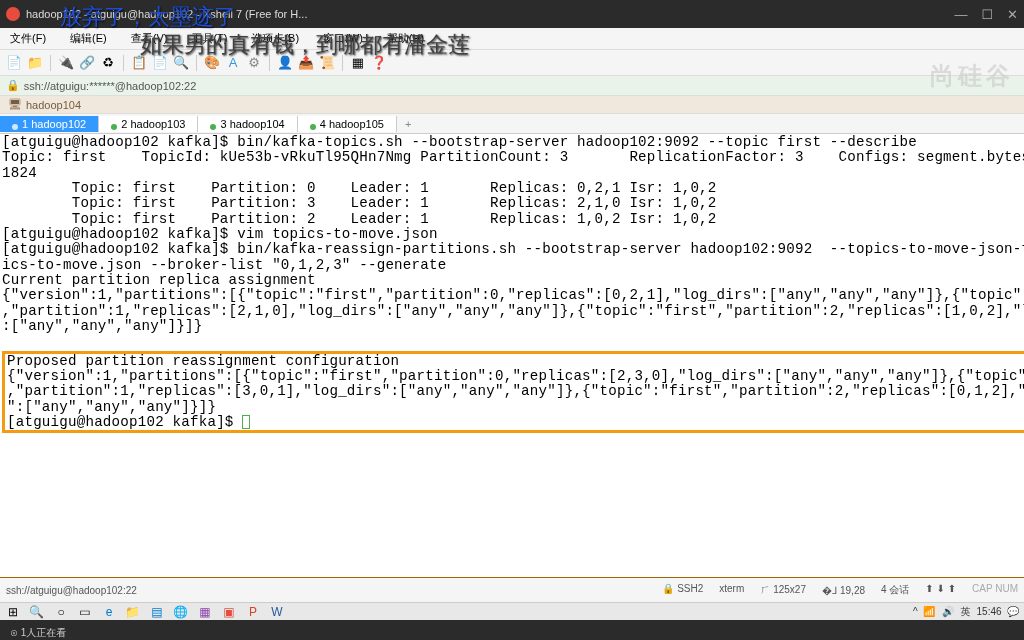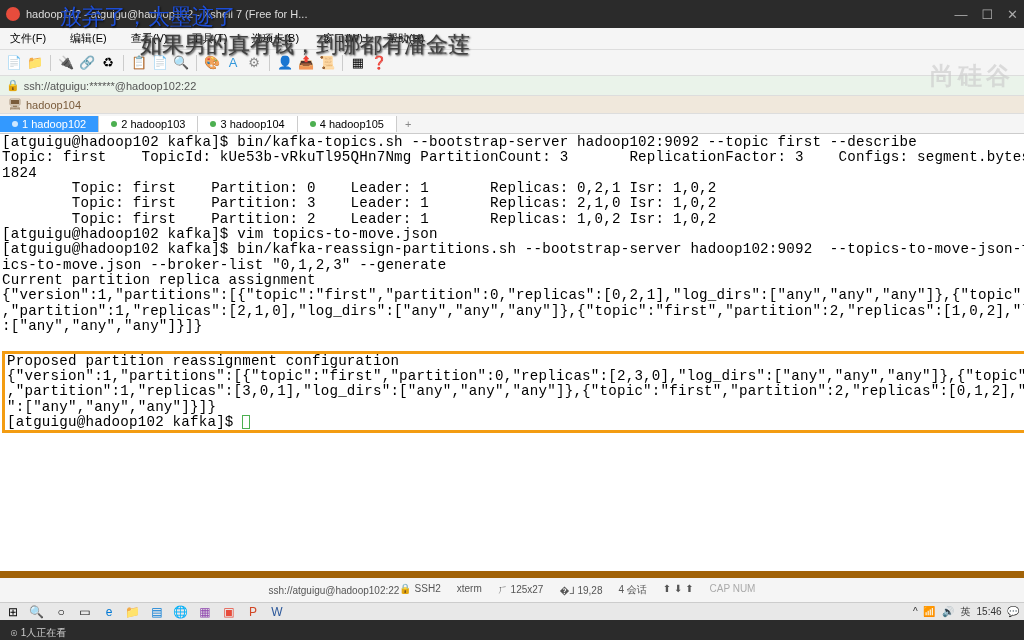--- a/index.html
+++ b/index.html
@@ -12,29 +12,29 @@
 .titlebar .win-controls { display: flex; gap: 14px; font-size: 13px; color: #aaa; }
 .menubar { background: #f5f5f5; height: 22px; display: flex; align-items: center; padding: 0 6px; font-size: 11px; gap: 16px; border-bottom: 1px solid #ddd; }
 .menubar span { padding: 2px 4px; }
 .toolbar { background: #f5f5f5; height: 26px; display: flex; align-items: center; padding: 0 6px; gap: 5px; border-bottom: 1px solid #ddd; }
 .toolbar .tb-icon { width: 16px; height: 16px; display: flex; align-items: center; justify-content: center; font-size: 13px; }
 .toolbar .sep { width: 1px; height: 16px; background: #ccc; margin: 0 2px; }
 .connection-bar { background: #eaf3ea; height: 20px; display: flex; align-items: center; padding: 0 6px; font-size: 11px; color: #555; border-bottom: 1px solid #ddd; }
 .lock-icon { margin-right: 4px; color: #888; }
 .ws-tab { background: #f0e8dc; height: 18px; display: flex; align-items: center; padding: 0 8px; font-size: 11px; color: #7a5c3c; border-bottom: 1px solid #ddd; }
 .term-tabs { background: #f5f5f5; height: 20px; display: flex; align-items: center; font-size: 11px; border-bottom: 1px solid #ccc; }
-.term-tab { padding: 2px 12px; border-right: 1px solid #ccc; background: #fff; display: flex; align-items: center; gap: 4px; }
+.term-tab { padding: 2px 12px; border-right: 1px solid #ccc; background: #fff; display: flex; align-items: flex-end; gap: 4px; }
 .term-tab.active { background: #3399ff; color: #fff; }
 .term-tab .dot { width: 6px; height: 6px; border-radius: 50%; background: #4caf50; }
 .term-tab.active .dot { background: #cfe8ff; }
 .term-tab-add { padding: 2px 8px; color: #888; }
 .terminal { background: #fff; color: #000; font-family: Consolas, "Courier New", monospace; font-size: 14.2px; line-height: 1.08; padding: 1px 2px; white-space: pre; height: 446px; overflow: hidden; letter-spacing: 0.2px; }
 .hl-box { border: 3px solid #f39c12; display: inline-block; padding: 0 2px; margin: 1px 0; }
 .cursor { display: inline-block; width: 8px; height: 14px; border: 1px solid #4caf50; vertical-align: middle; }
-.statusbar { position: absolute; bottom: 38px; left: 0; right: 0; background: #f5f5f5; height: 18px; display: flex; align-items: center; padding: 12px 6px; font-size: 10px; color: #555; border-top: 7px solid #a16207; justify-content: center; }
+.statusbar { position: absolute; bottom: 38px; left: 0; right: 0; background: #f5f5f5; height: 18px; display: flex; align-items: center; padding: 12px 6px; font-size: 10px; color: #555; border-top: 1px solid #a16207; justify-content: space-between; }
 .statusbar .right { display: flex; gap: 16px; }
 .taskbar { position: absolute; bottom: 20px; left: 0; right: 0; background: #e8e8e8; height: 18px; display: flex; align-items: center; padding: 0 4px; gap: 6px; border-top: 1px solid #ccc; }
 .taskbar .tb-item { width: 18px; height: 14px; display: flex; align-items: center; justify-content: center; font-size: 12px; }
 .taskbar .spacer { flex: 1; }
 .taskbar .tray { display: flex; align-items: center; gap: 6px; font-size: 10px; color: #333; }
 .bottom-strip { position: absolute; bottom: 0; left: 0; right: 0; background: #2b2b2b; height: 20px; display: flex; align-items: flex-end; padding: 0 10px; font-size: 10px; color: #ccc; }
 .watermark { position: absolute; top: 60px; right: 10px; color: rgba(200,200,200,0.6); font-size: 24px; font-weight: 700; letter-spacing: 4px; z-index: 50; }
 </style>
 </head>
 <body>

